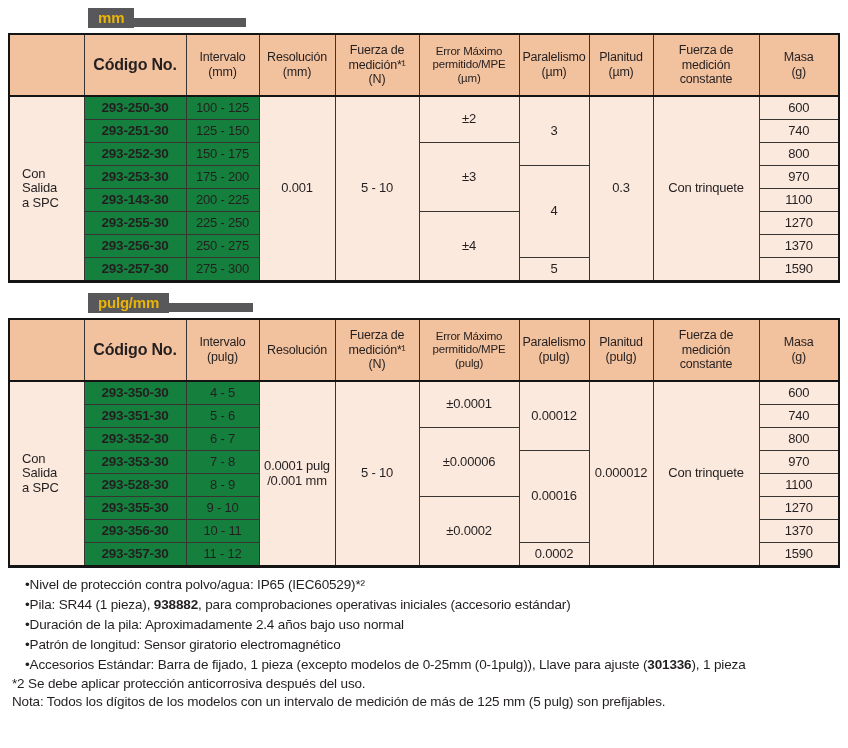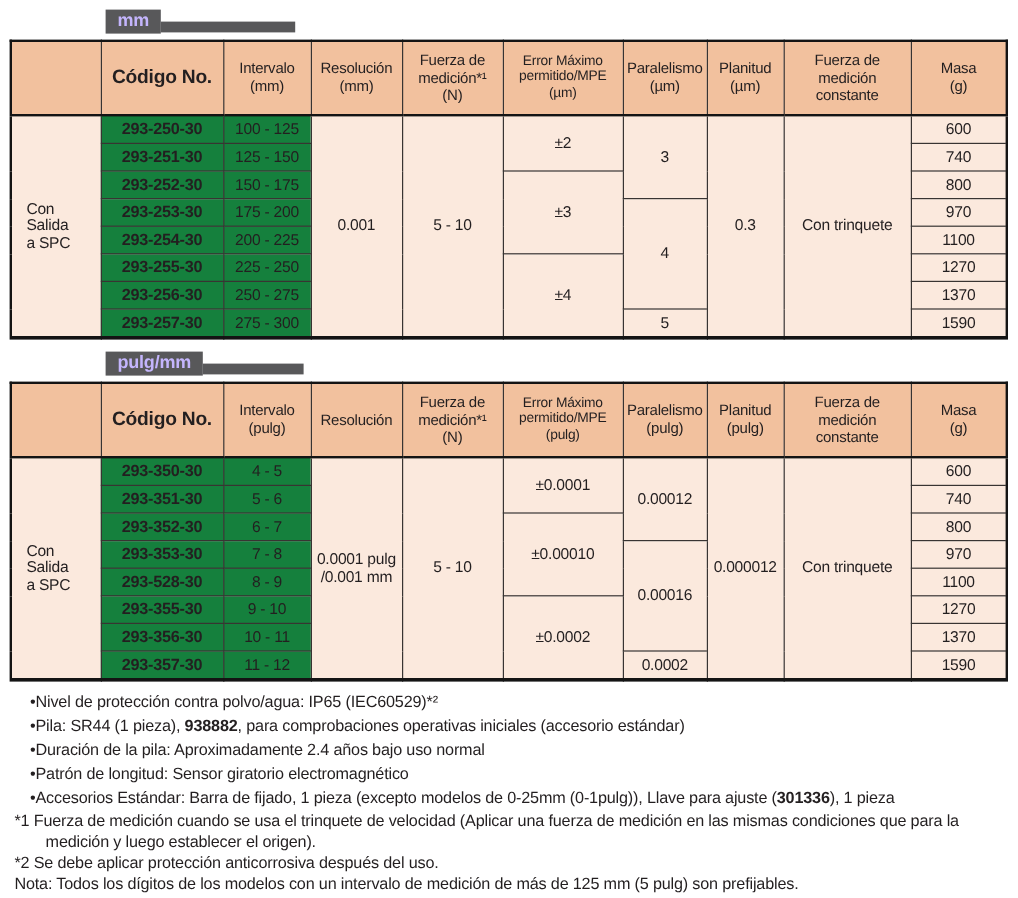--- a/index.html
+++ b/index.html
@@ -6,21 +6,21 @@
   body {
     width:848px; height:748px; overflow:hidden;
     font-family:"Liberation Sans", sans-serif;
     color:#231f20; -webkit-font-smoothing:antialiased;
   }
   .page { padding:6px 8px 0 8px; }
 
   
   .tag { display:flex; align-items:flex-start; margin:2px 0 5px 80px; }
   .tag-label {
-    background:#58585a; color:#c4b5fd; font-weight:bold;
+    background:#58585a; color:#eab308; font-weight:bold;
     font-size:15px; line-height:19px; height:19px; padding:0 10px 1px 10px;
     letter-spacing:-0.2px;
   }
   .tag-tail { background:#58585a; height:9px; margin-top:10px; }
   .tail-mm   { width:112px; }
   .tail-pulg { width:84px; }
 
   
   table.spec {
     border-collapse:collapse; table-layout:fixed; width:830px;
@@ -127,21 +127,21 @@
         <td rowspan="3">±3</td>
         <td>800</td>
       </tr>
       <tr>
         <td class="code white">293-253-30</td>
         <td class="white">175 - 200</td>
         <td rowspan="4">4</td>
         <td>970</td>
       </tr>
       <tr>
-        <td class="code white">293-254-30</td>
+        <td class="code white">293-143-30</td>
         <td class="white">200 - 225</td>
         <td>1100</td>
       </tr>
       <tr>
         <td class="code white">293-255-30</td>
         <td class="white">225 - 250</td>
         <td rowspan="3">±4</td>
         <td>1270</td>
       </tr>
       <tr>
@@ -217,21 +217,21 @@
         <td>600</td>
       </tr>
       <tr>
         <td class="code white">293-351-30</td>
         <td class="white">5 - 6</td>
         <td>740</td>
       </tr>
       <tr>
         <td class="code white">293-352-30</td>
         <td class="white">6 - 7</td>
-        <td rowspan="3">±0.00010</td>
+        <td rowspan="3">±0.00006</td>
         <td>800</td>
       </tr>
       <tr>
         <td class="code white">293-353-30</td>
         <td class="white">7 - 8</td>
         <td rowspan="4">0.00016</td>
         <td>970</td>
       </tr>
       <tr>
         <td class="code white">293-528-30</td>
@@ -257,18 +257,17 @@
       </tr>
     </tbody>
   </table>
 
   <div class="notes">
     <div class="note note-bullet"><span>Nivel de protección contra polvo/agua: IP65 (IEC60529)*²</span></div>
     <div class="note note-bullet"><span>Pila: SR44 (1 pieza), </span><span class="bold">938882</span><span>, para comprobaciones operativas iniciales (accesorio estándar)</span></div>
     <div class="note note-bullet"><span>Duración de la pila: Aproximadamente 2.4 años bajo uso normal</span></div>
     <div class="note note-bullet"><span>Patrón de longitud: Sensor giratorio electromagnético</span></div>
     <div class="note note-bullet"><span>Accesorios Estándar: Barra de fijado, 1 pieza (excepto modelos de 0-25mm (0-1pulg)), Llave para ajuste (</span><span class="bold">301336</span><span>), 1 pieza</span></div>
-    <div class="note note-tight note-hang"><span>*1 Fuerza de medición cuando se usa el trinquete de velocidad (Aplicar una fuerza de medición en las mismas condiciones que para la medición y luego establecer el origen).</span></div>
     <div class="note note-tight"><span>*2 Se debe aplicar protección anticorrosiva después del uso.</span></div>
     <div class="note note-tight"><span>Nota: Todos los dígitos de los modelos con un intervalo de medición de más de 125 mm (5 pulg) son prefijables.</span></div>
   </div>
 
 </div>
 
 </body></html>

